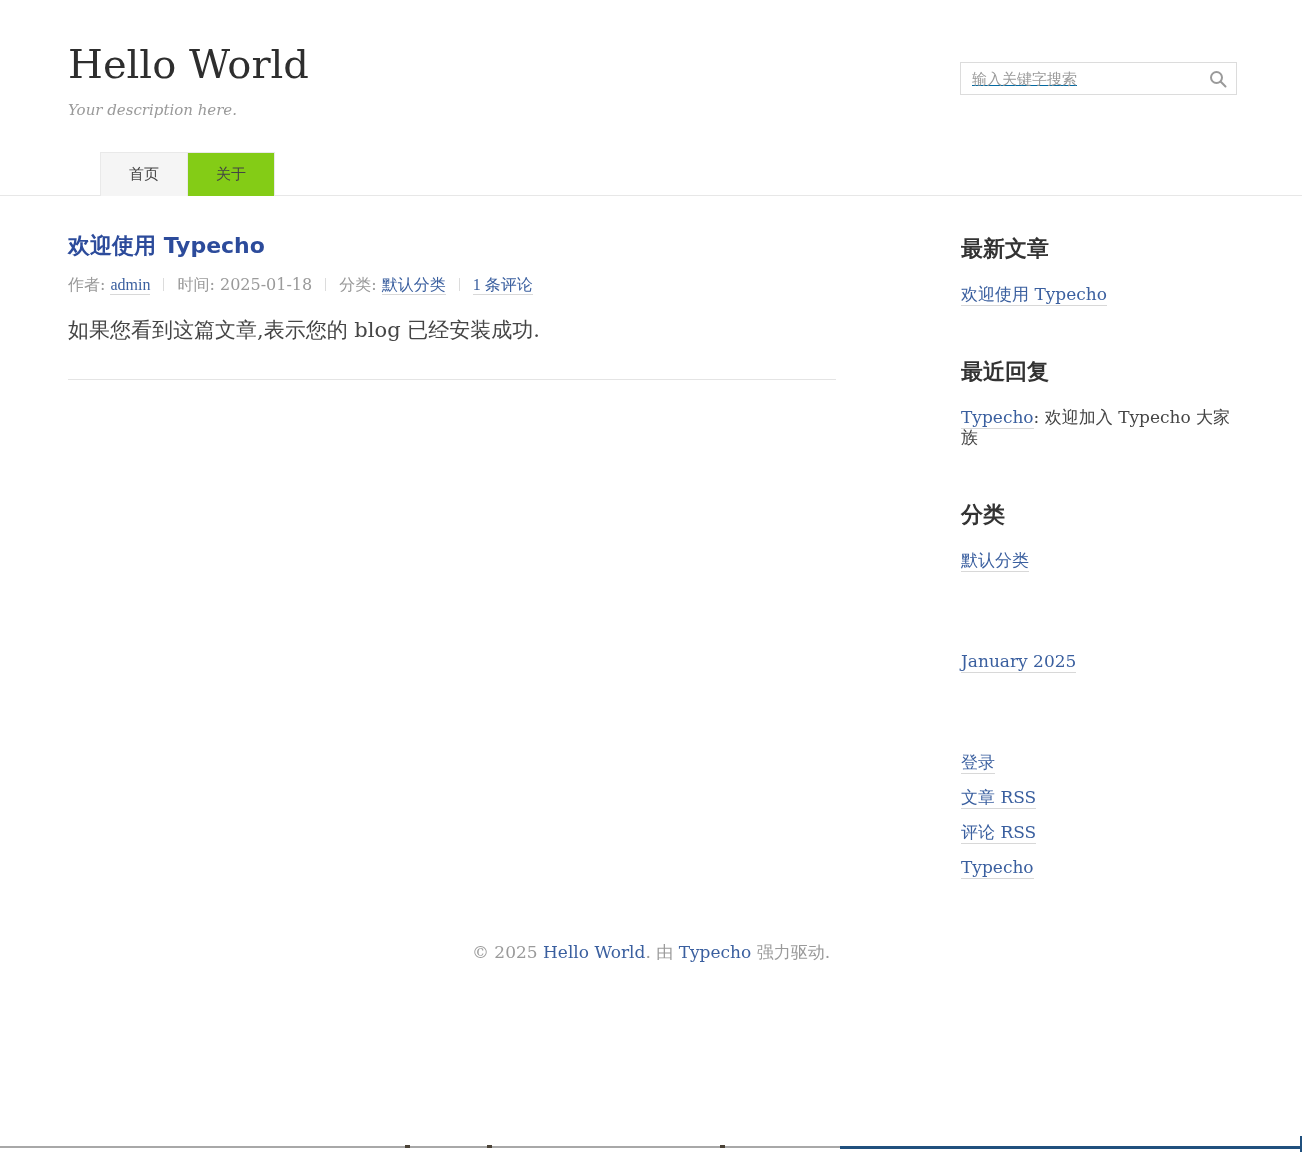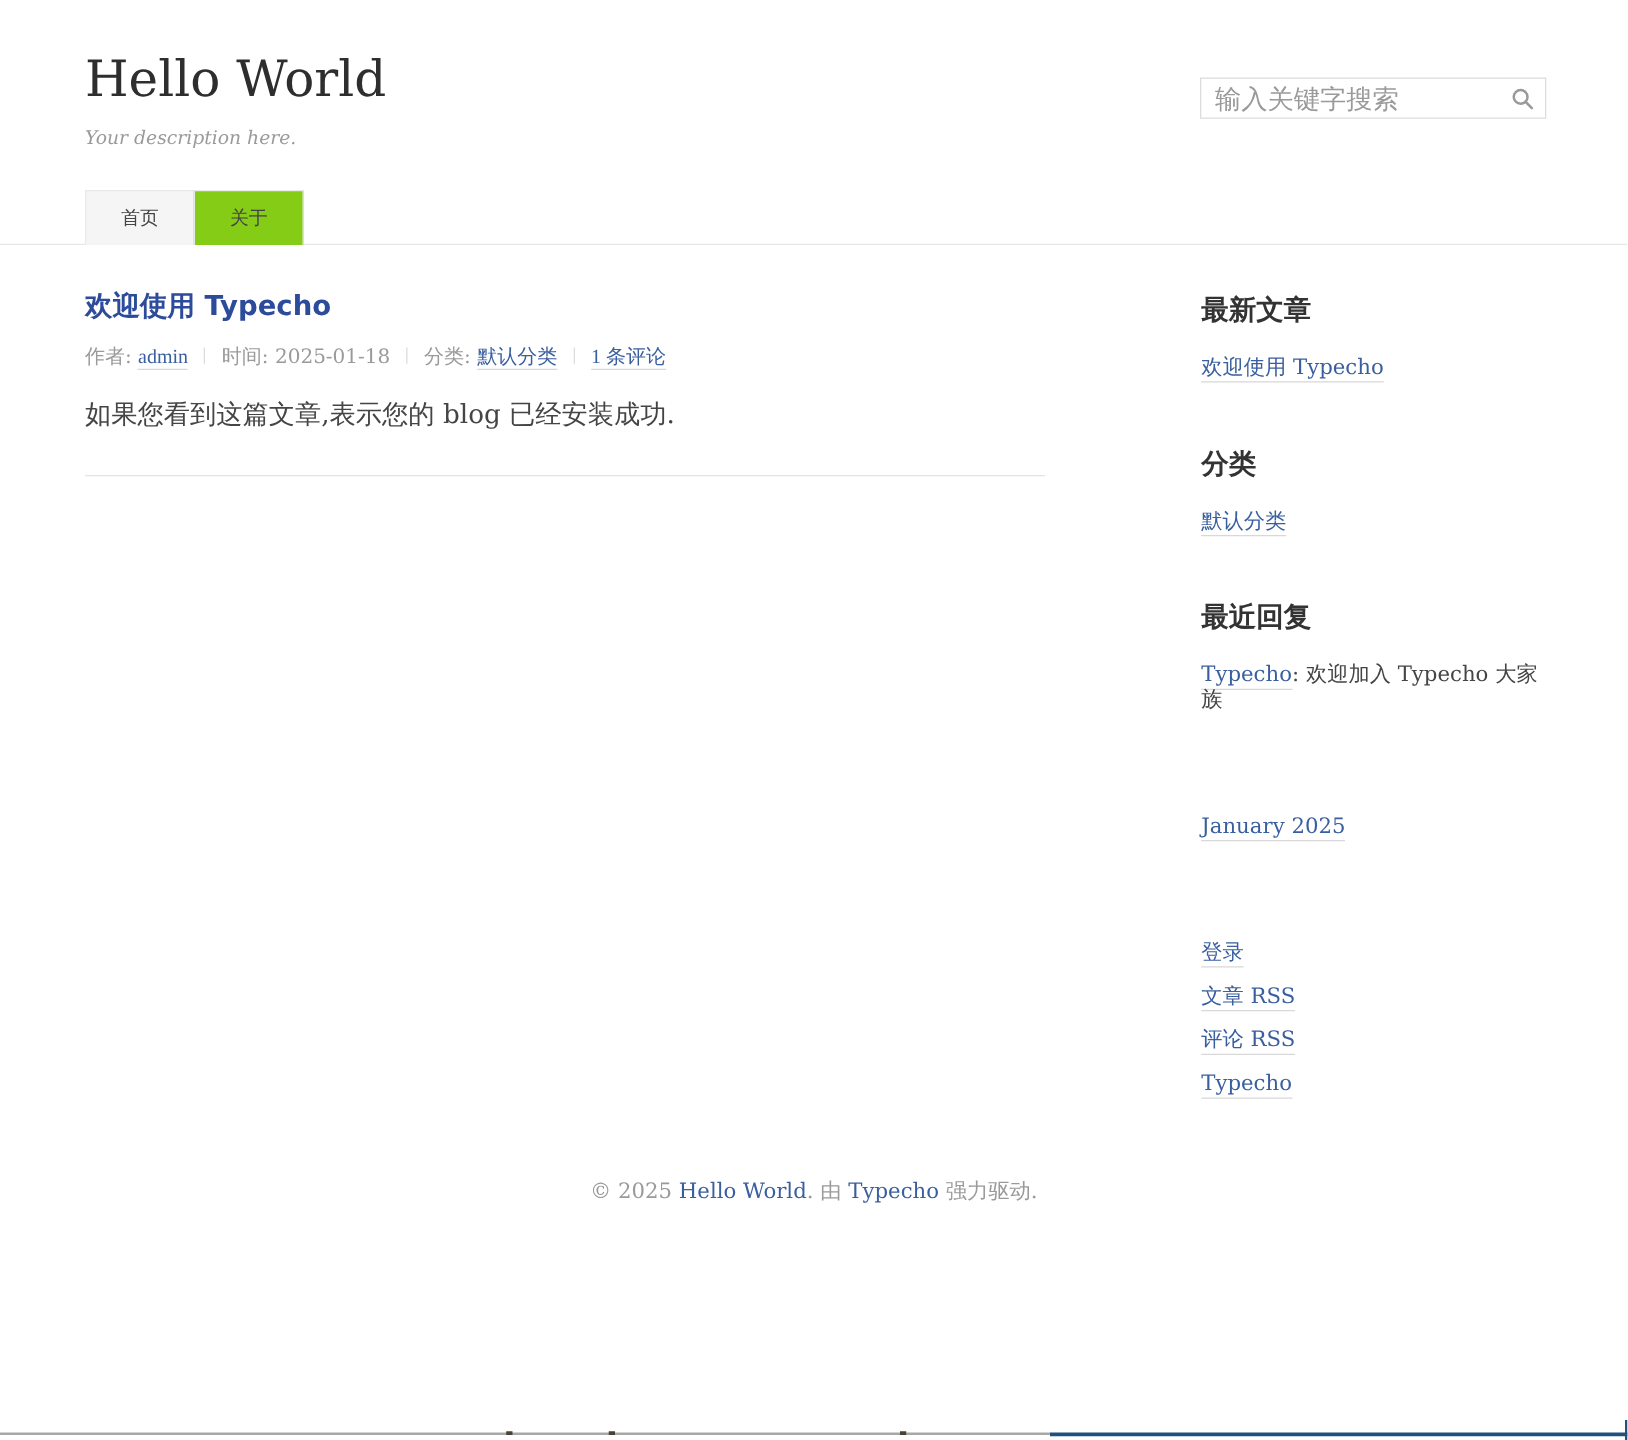--- a/index.html
+++ b/index.html
@@ -33,36 +33,37 @@
     position: absolute; left: 960px; top: 62px;
     width: 277px; height: 33px;
     border: 1px solid #dcdcdc;
     background: #fff;
   }
   .search input {
     width: 100%; height: 100%;
     border: 0; outline: none;
     padding: 0 38px 0 11px;
     font-family: "DejaVu Sans", sans-serif;
-    font-size: 21px; color: #0369a1;
+    font-size: 15px; color: #0369a1;
     background: transparent;
+    text-decoration: underline;
   }
   .search input::placeholder { color: #9a9a9a; opacity: 1; }
   .search-icon {
     position: absolute; right: 8px; top: 6px;
     width: 20px; height: 20px;
     cursor: pointer;
   }
 
   
   .main-nav {
     position: absolute; left: 0; top: 152px;
     width: 100%; height: 44px;
     border-bottom: 1px solid #e7e7e7;
-    padding-left: 68px;
+    padding-left: 100px;
   }
   .tab {
     float: left;
     width: 88px; height: 44px;
     line-height: 42px;
     text-align: center;
     font-family: "DejaVu Sans", sans-serif;
     font-size: 15px; color: #444;
     background: #84cc16;
     border: 1px solid var(--border-light, #e9e9e9);
@@ -227,30 +228,30 @@
     <aside class="sidebar">
 
       <section class="widget">
         <h3 class="widget-title">最新文章</h3>
         <ul>
           <li><a class="s-link">欢迎使用 Typecho</a></li>
         </ul>
       </section>
 
       <section class="widget">
+        <h3 class="widget-title">最近回复</h3>
+        <ul>
+          <li><a class="s-link">Typecho</a><span>: 欢迎加入 Typecho 大家族</span></li>
+        </ul>
+      </section>
+
+      <section class="widget">
         <h3 class="widget-title">分类</h3>
         <ul>
           <li><a class="s-link">默认分类</a></li>
-        </ul>
-      </section>
-
-      <section class="widget">
-        <h3 class="widget-title">最近回复</h3>
-        <ul>
-          <li><a class="s-link">Typecho</a><span>: 欢迎加入 Typecho 大家族</span></li>
         </ul>
       </section>
 
       <section class="widget">
         <ul>
           <li><a class="s-link">January 2025</a></li>
         </ul>
       </section>
 
       <section class="widget">

